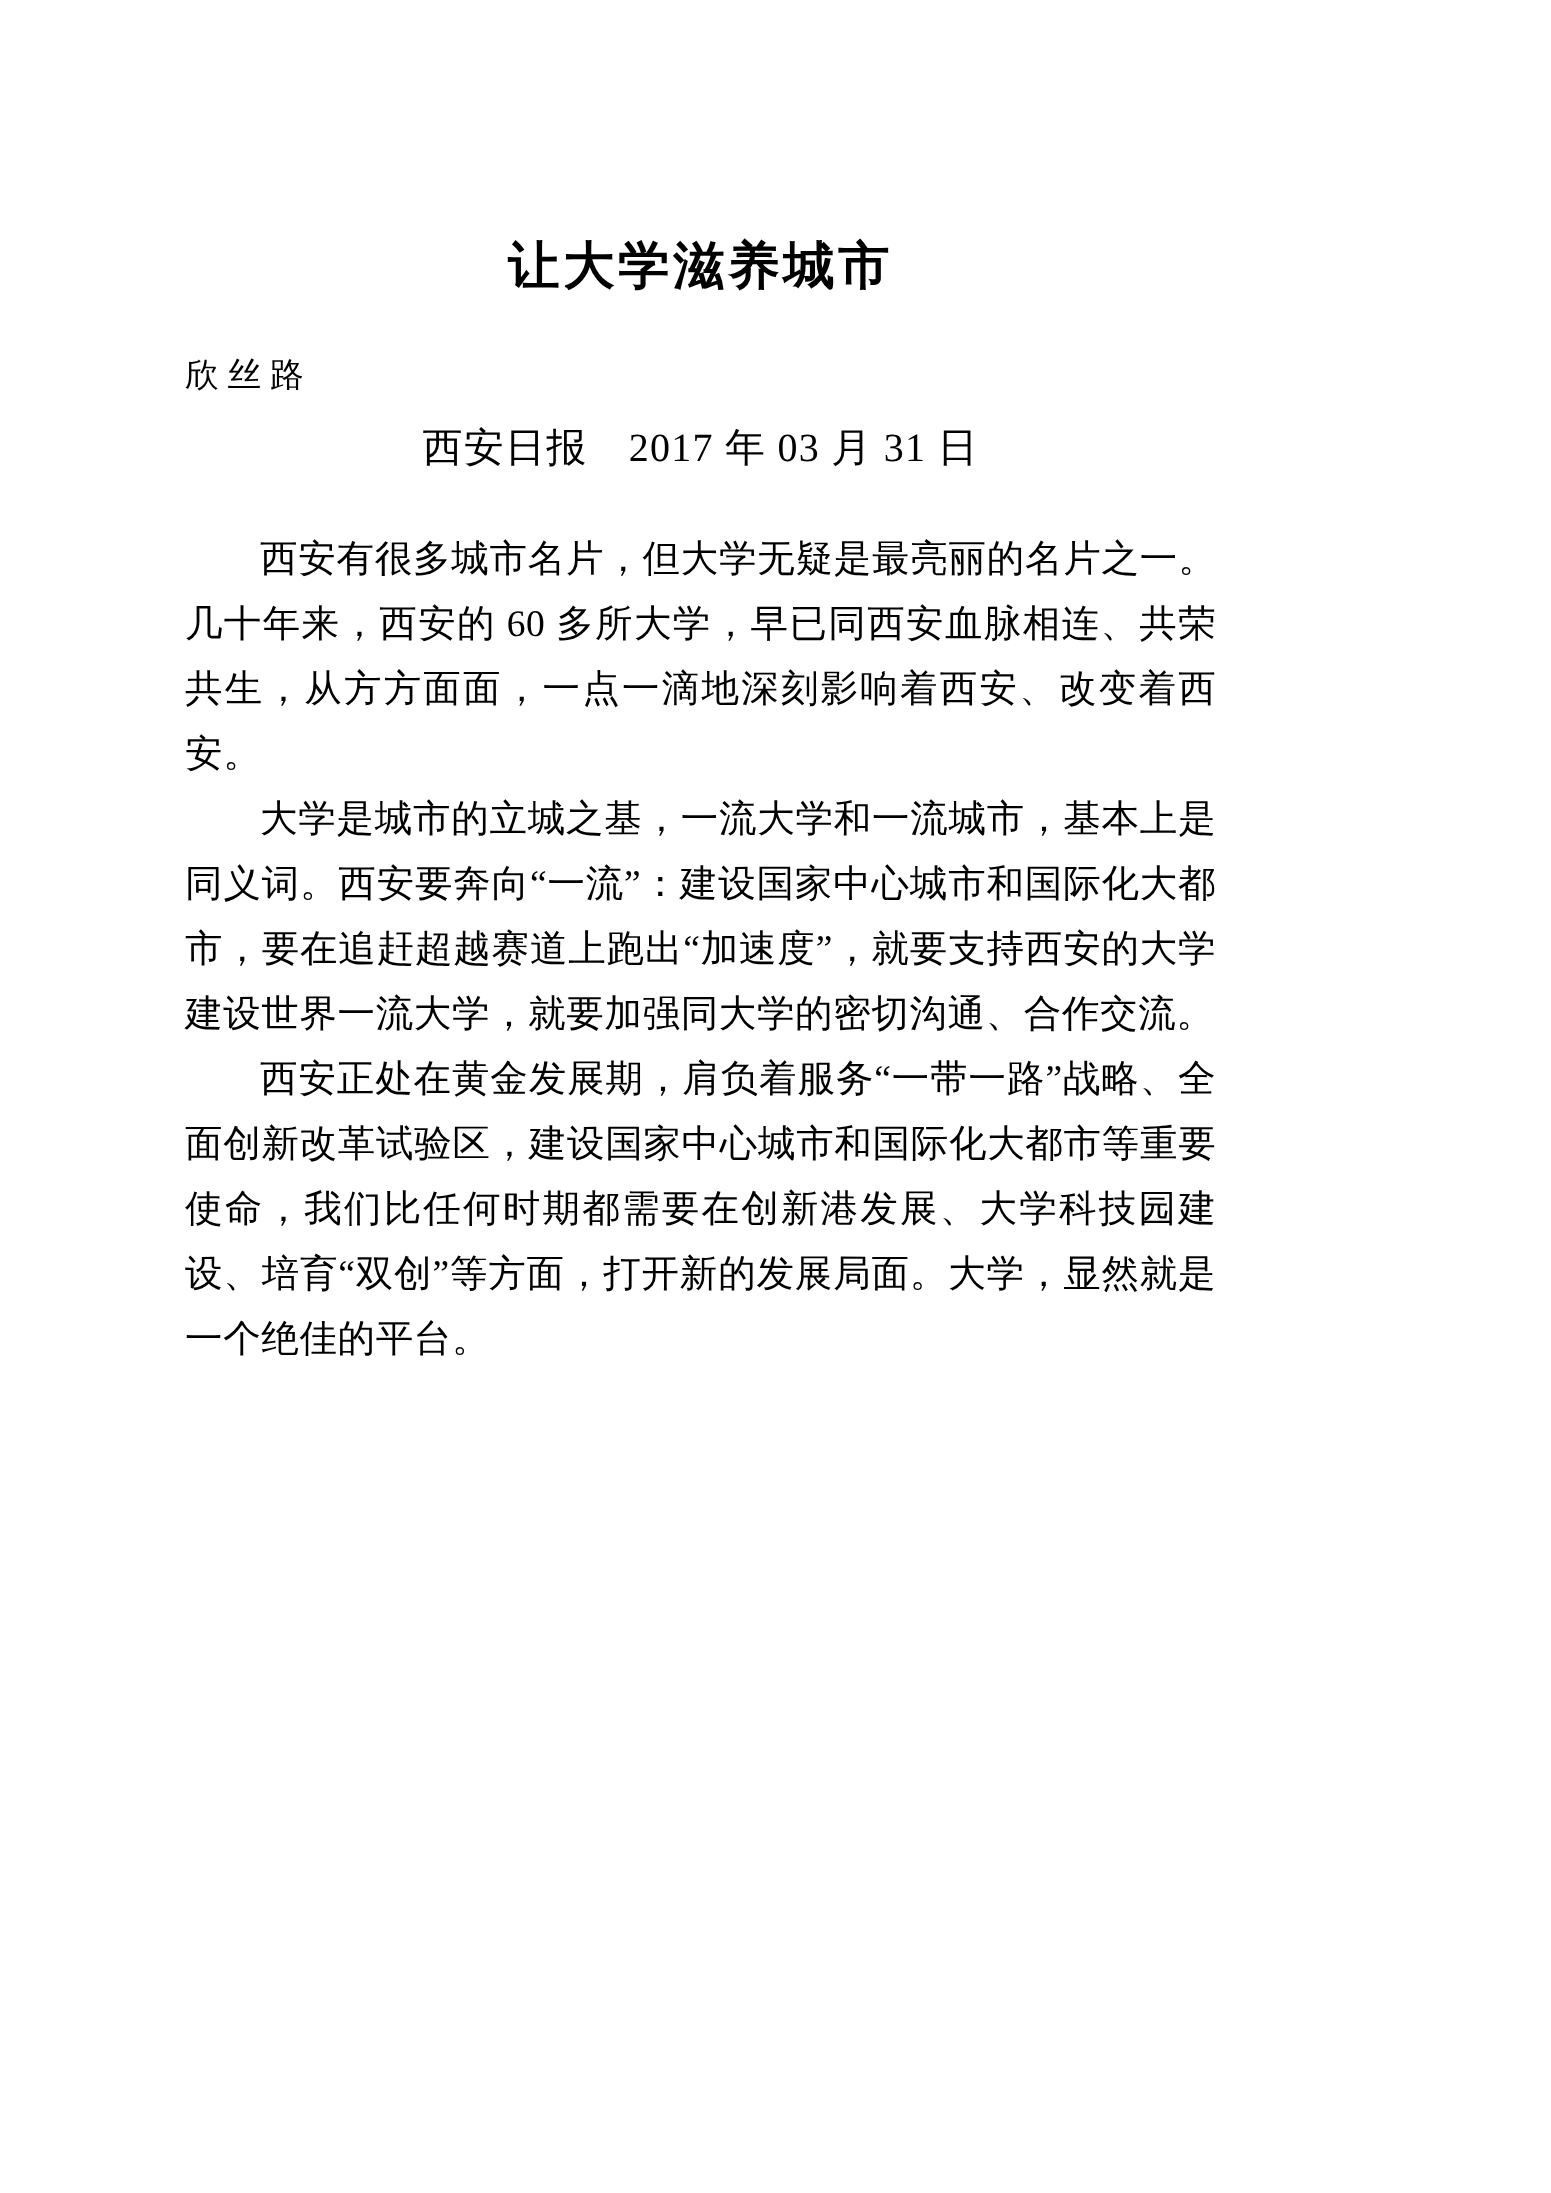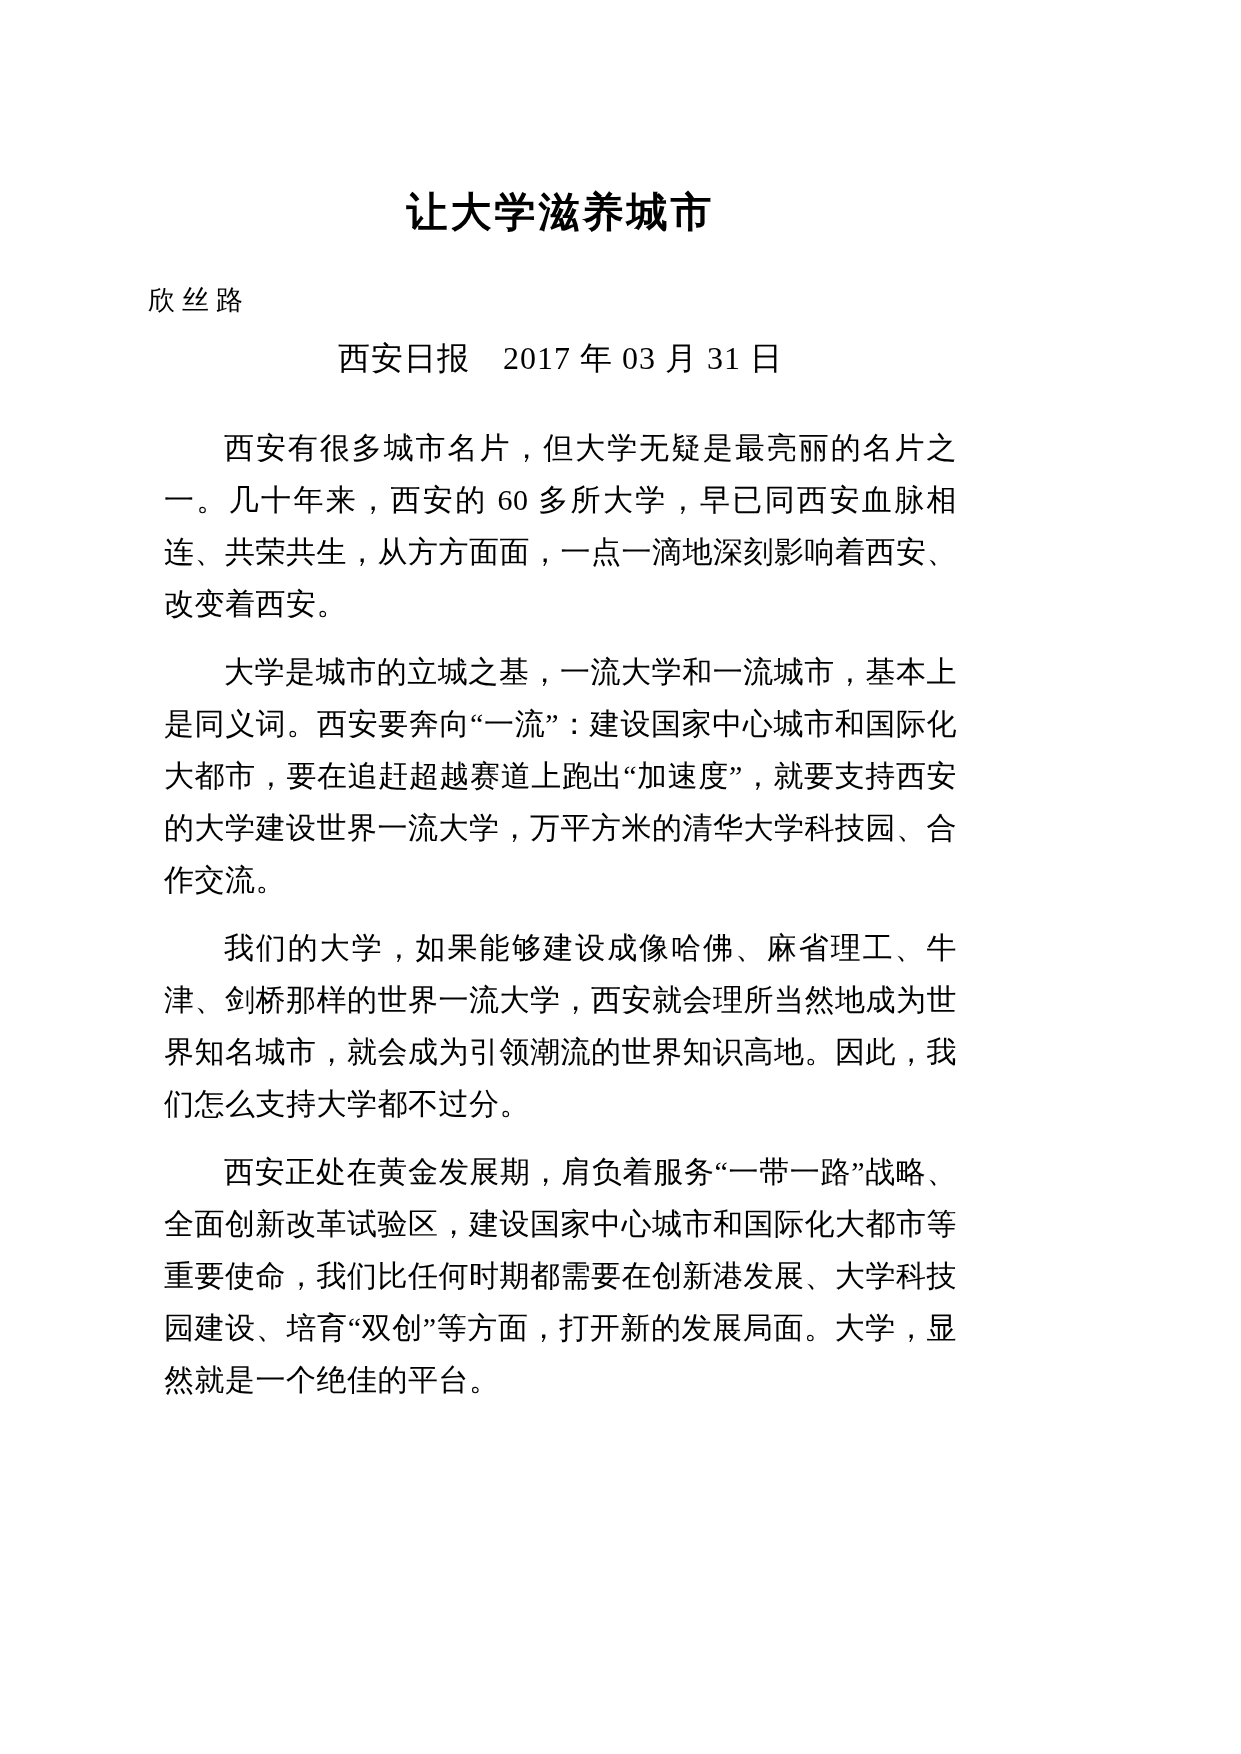--- a/index.html
+++ b/index.html
@@ -40,36 +40,35 @@
   .source {
     font-size: 32px;
     text-align: center;
     letter-spacing: 1px;
     margin: 0 0 42px 0;
     line-height: 1.3;
   }
   .article-body p {
     font-size: 30px;
     line-height: 52px;
-    margin: 16px;
+    margin: 0;
     text-align: justify;
     text-indent: 2em;
     letter-spacing: 0.5px;
     word-break: break-all;
   }
 </style>
 </head>
 <body>
 
 <div class="page">
   <h1 class="title">让大学滋养城市</h1>
 
   <div class="author">欣丝路</div>
 
   <div class="source">西安日报　2017 年 03 月 31 日</div>
 
   <div class="article-body" id="article-body">
       <p>西安有很多城市名片，但大学无疑是最亮丽的名片之一。几十年来，西安的 60 多所大学，早已同西安血脉相连、共荣共生，从方方面面，一点一滴地深刻影响着西安、改变着西安。</p>
-      <p>大学是城市的立城之基，一流大学和一流城市，基本上是同义词。西安要奔向“一流”：建设国家中心城市和国际化大都市，要在追赶超越赛道上跑出“加速度”，就要支持西安的大学建设世界一流大学，万平方米的清华大学科技园、合作交流。</p>
-      <p>我们的大学，如果能够建设成像哈佛、麻省理工、牛津、剑桥那样的世界一流大学，西安就会理所当然地成为世界知名城市，就会成为引领潮流的世界知识高地。因此，我们怎么支持大学都不过分。</p>
+      <p>大学是城市的立城之基，一流大学和一流城市，基本上是同义词。西安要奔向“一流”：建设国家中心城市和国际化大都市，要在追赶超越赛道上跑出“加速度”，就要支持西安的大学建设世界一流大学，就要加强同大学的密切沟通、合作交流。</p>
       <p>西安正处在黄金发展期，肩负着服务“一带一路”战略、全面创新改革试验区，建设国家中心城市和国际化大都市等重要使命，我们比任何时期都需要在创新港发展、大学科技园建设、培育“双创”等方面，打开新的发展局面。大学，显然就是一个绝佳的平台。</p>
     </div>
 </div>
 
 </body></html>

